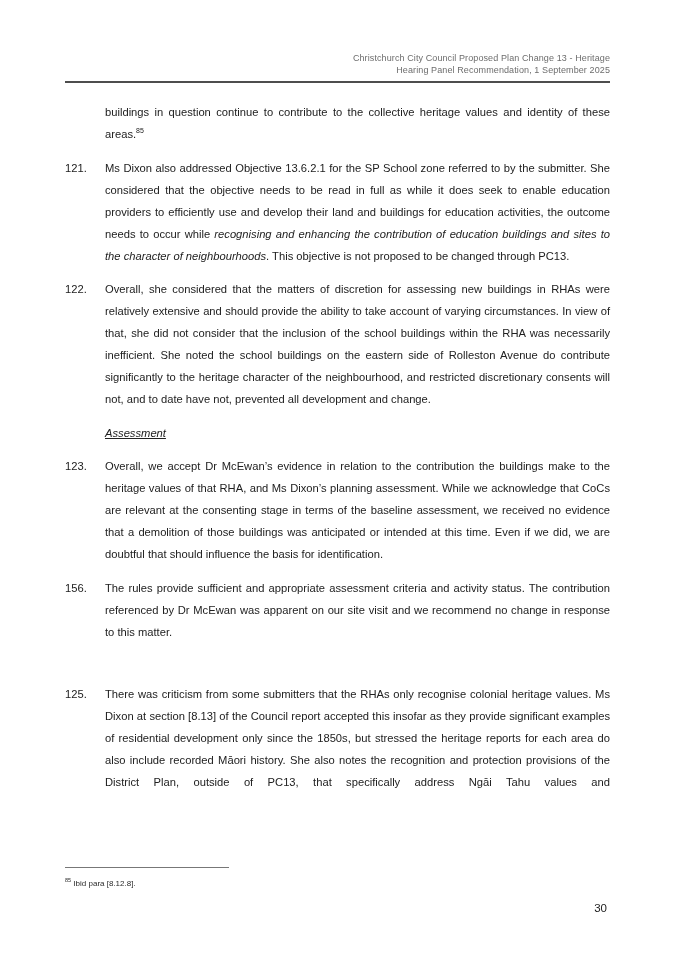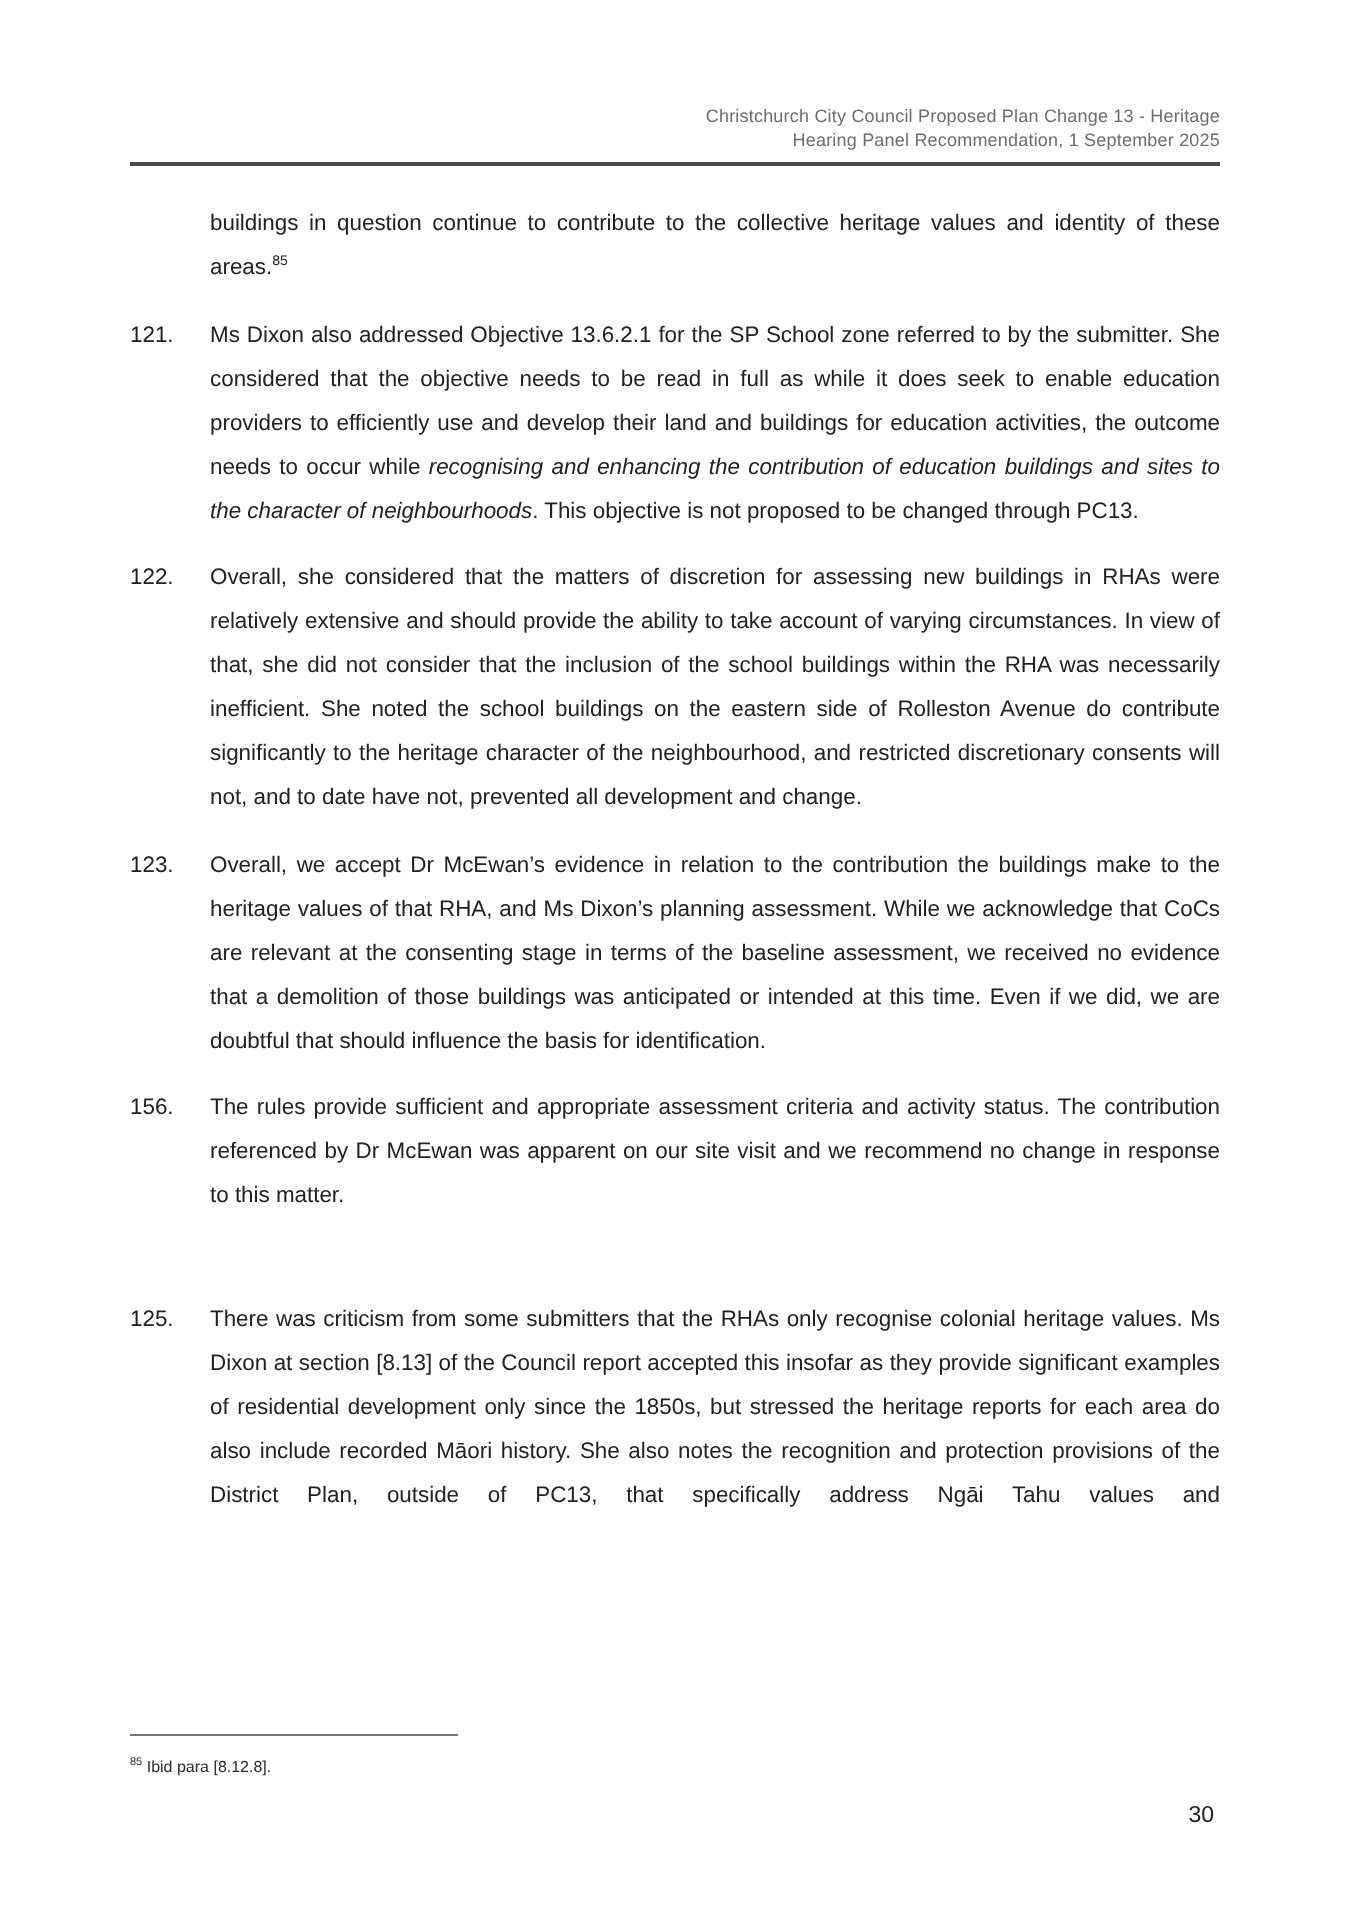--- a/index.html
+++ b/index.html
@@ -100,20 +100,21 @@
   <header class="header">
     <div class="hline hline1">Christchurch City Council Proposed Plan Change 13 - Heritage</div>
     <div class="hline hline2">Hearing Panel Recommendation, 1 September 2025</div>
   </header>
   <div class="hrule"></div>
 
   <main class="doc-body" id="doc-body">
       <div class="para"><span>buildings in question continue to contribute to the collective heritage values and identity of these areas.</span><sup>85</sup></div>
       <div class="para"><span class="pnum">121.</span><span>Ms Dixon also addressed Objective 13.6.2.1 for the SP School zone referred to by the submitter. She considered that the objective needs to be read in full as while it does seek to enable education providers to efficiently use and develop their land and buildings for education activities, the outcome needs to occur while </span><em>recognising and enhancing the contribution of education buildings and sites to the character of neighbourhoods</em><span>. This objective is not proposed to be changed through PC13.</span></div>
       <div class="para"><span class="pnum">122.</span><span>Overall, she considered that the matters of discretion for assessing new buildings in RHAs were relatively extensive and should provide the ability to take account of varying circumstances. In view of that, she did not consider that the inclusion of the school buildings within the RHA was necessarily inefficient. She noted the school buildings on the eastern side of Rolleston Avenue do contribute significantly to the heritage character of the neighbourhood, and restricted discretionary consents will not, and to date have not, prevented all development and change.</span></div>
+      <div class="para heading">Assessment</div>
       <div class="para"><span class="pnum">123.</span><span>Overall, we accept Dr McEwan’s evidence in relation to the contribution the buildings make to the heritage values of that RHA, and Ms Dixon’s planning assessment. While we acknowledge that CoCs are relevant at the consenting stage in terms of the baseline assessment, we received no evidence that a demolition of those buildings was anticipated or intended at this time. Even if we did, we are doubtful that should influence the basis for identification.</span></div>
       <div class="para"><span class="pnum">156.</span><span>The rules provide sufficient and appropriate assessment criteria and activity status. The contribution referenced by Dr McEwan was apparent on our site visit and we recommend no change in response to this matter.</span></div>
       <div class="para justify-last"><span class="pnum">125.</span><span>There was criticism from some submitters that the RHAs only recognise colonial heritage values. Ms Dixon at section [8.13] of the Council report accepted this insofar as they provide significant examples of residential development only since the 1850s, but stressed the heritage reports for each area do also include recorded Māori history. She also notes the recognition and protection provisions of the District Plan, outside of PC13, that specifically address Ngāi Tahu values and</span></div>
     </main>
 
   <div class="fnrule"></div>
 
   <div class="footnote"><sup>85</sup> <span>Ibid para [8.12.8].</span></div>
 
   <div class="pagenum">30</div>

